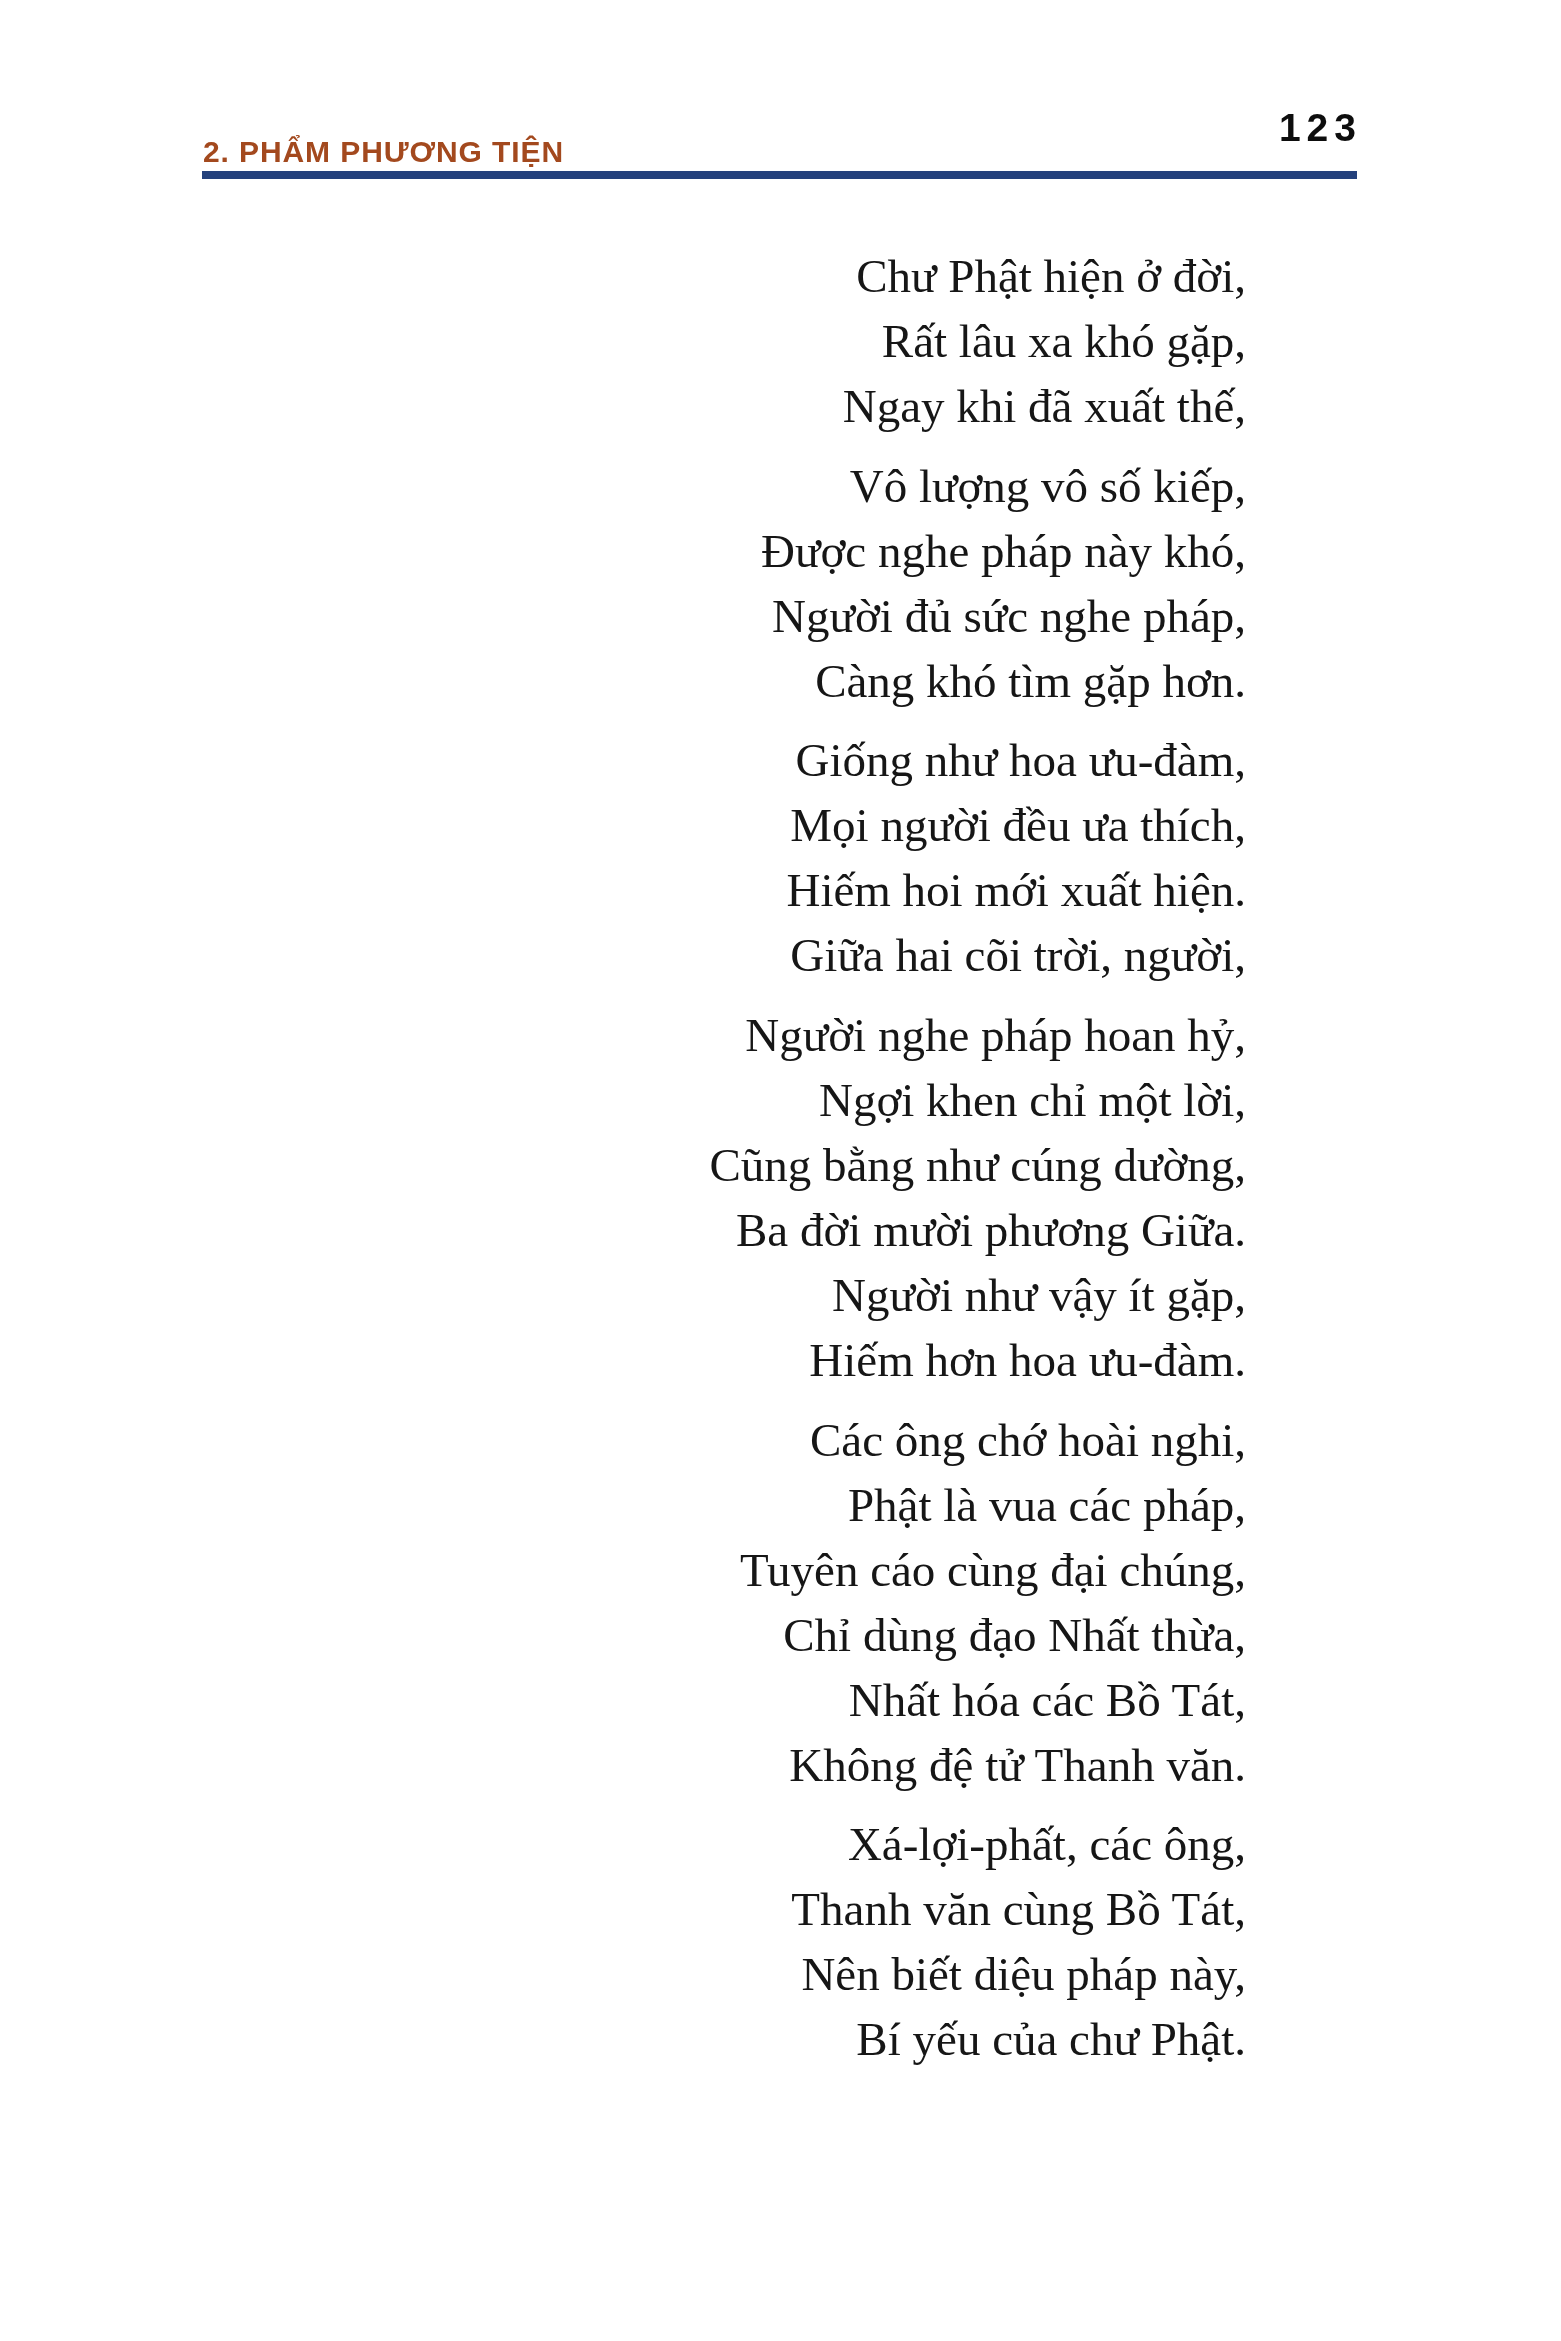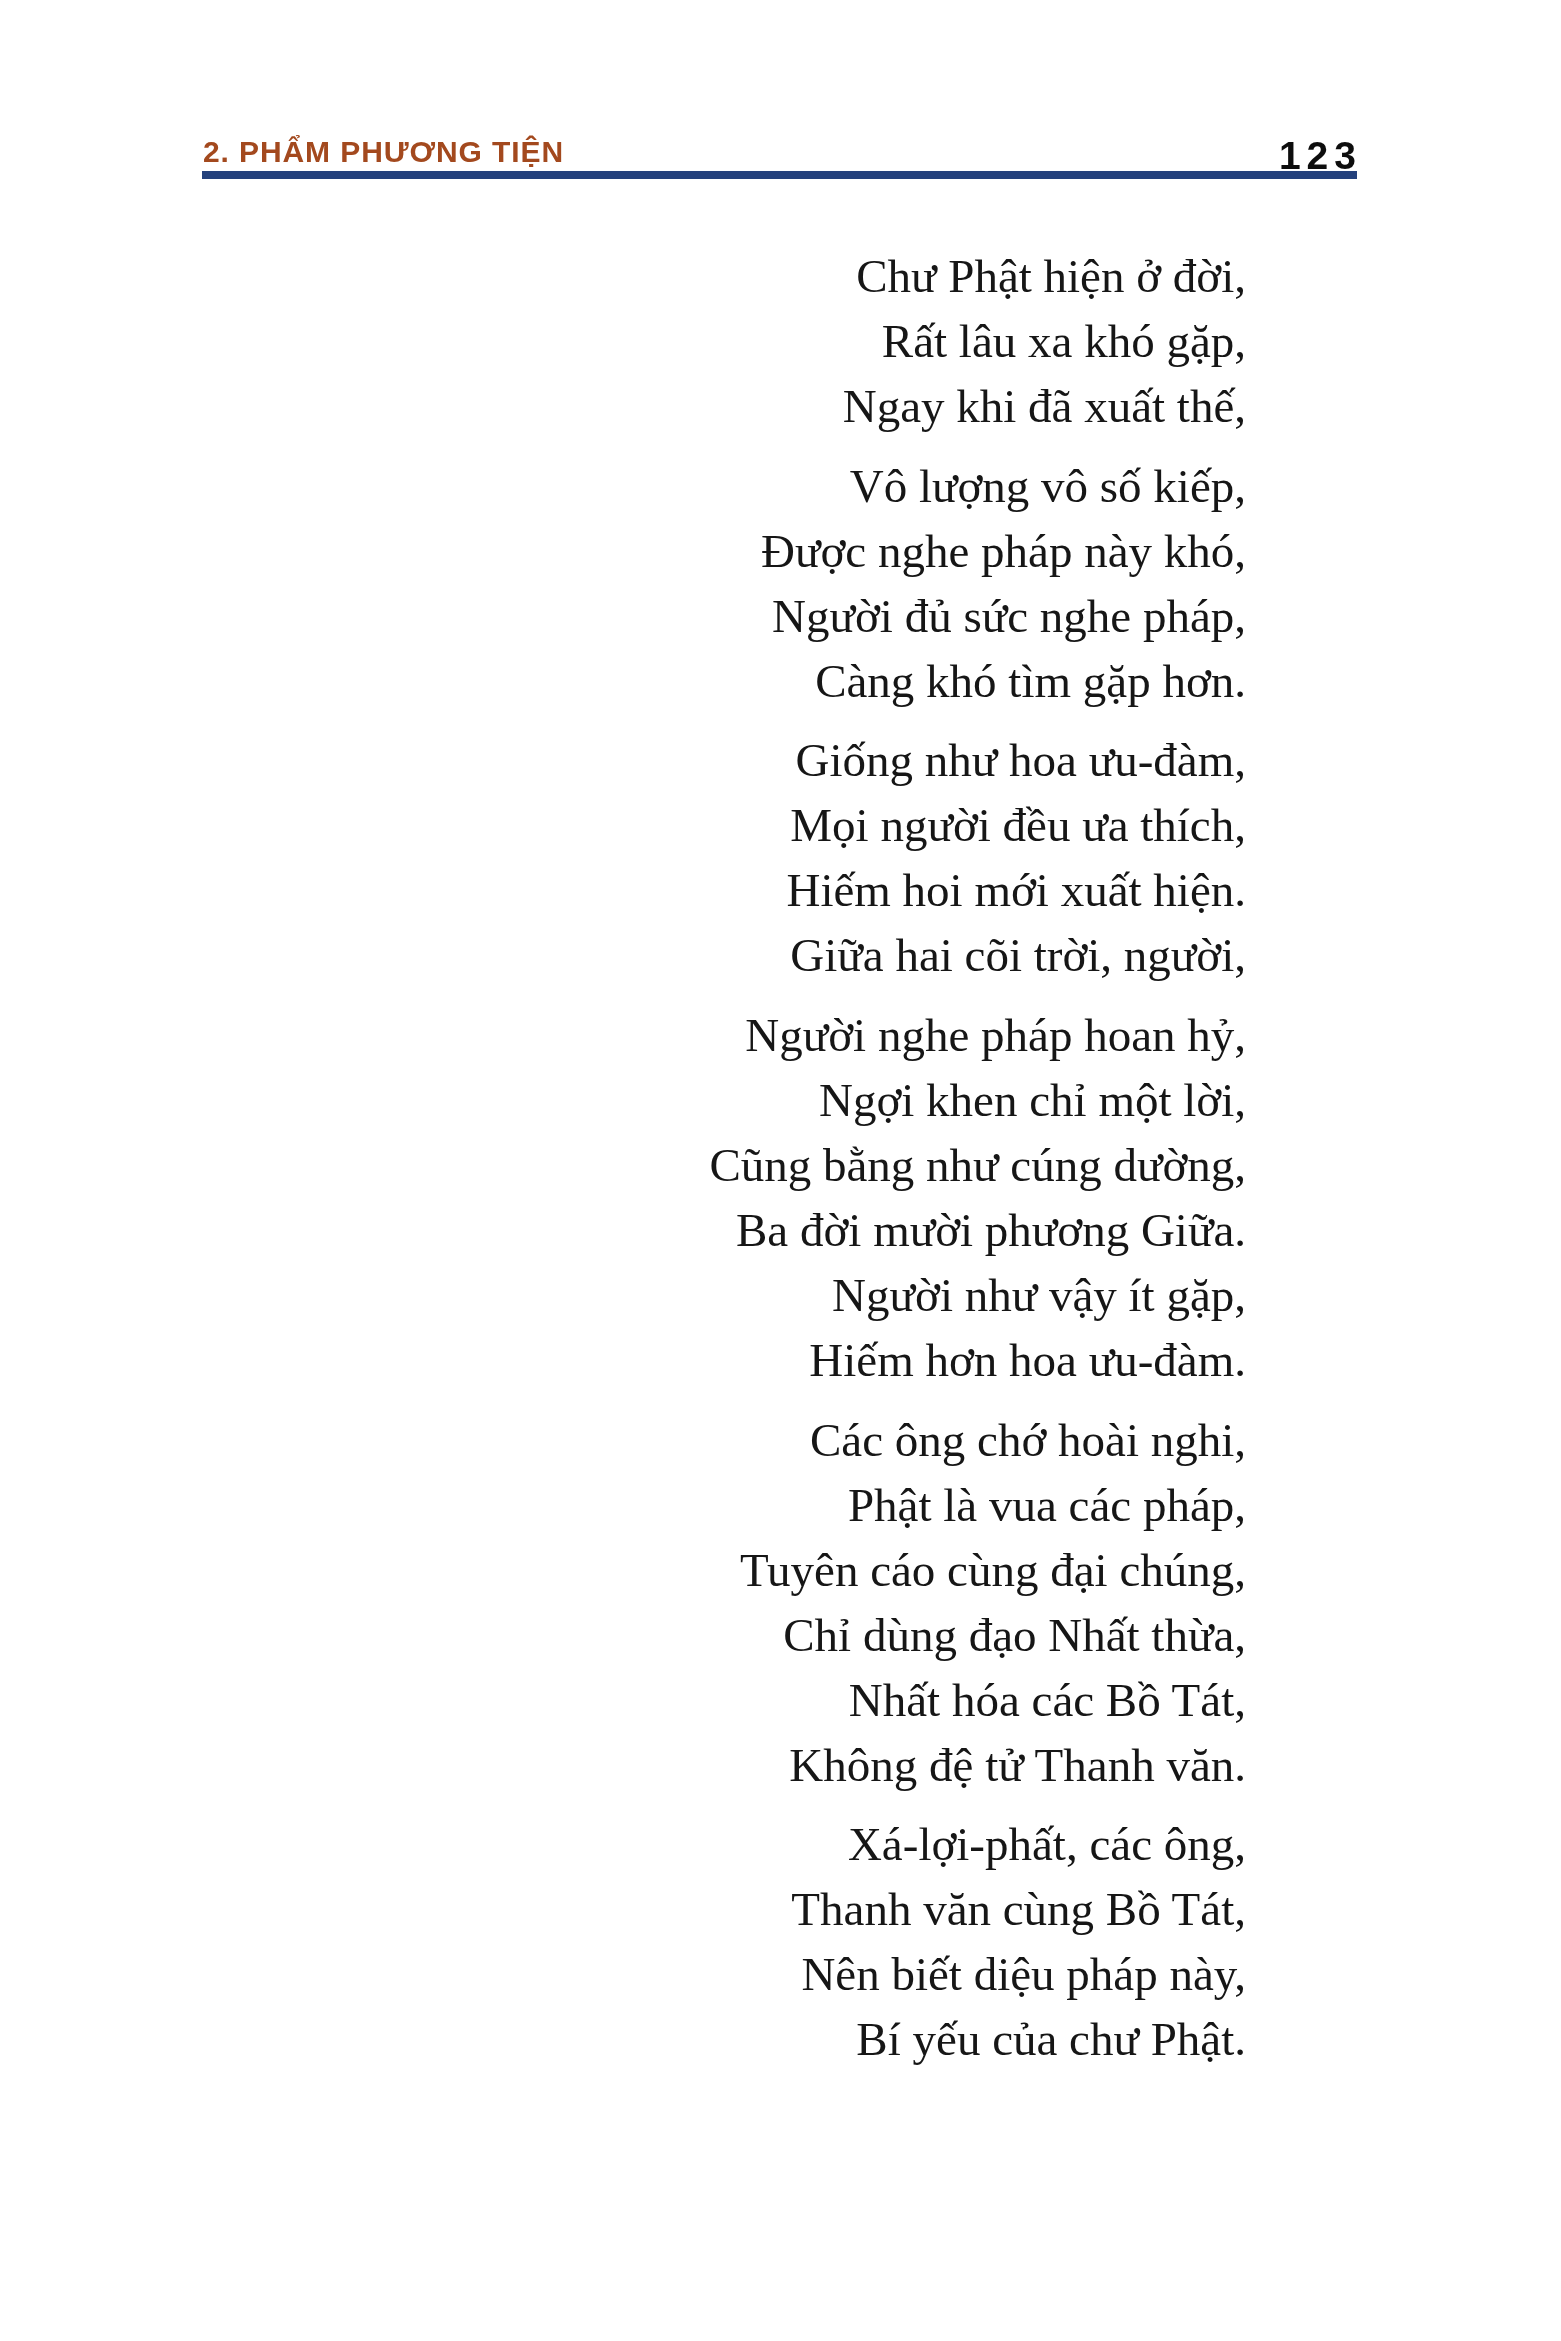--- a/index.html
+++ b/index.html
@@ -31,21 +31,21 @@
     font-weight: bold;
     font-size: 30px;
     line-height: 30px;
     letter-spacing: 0.9px;
     color: var(--color-chapter);
     white-space: nowrap;
   }
   .page-number {
     position: absolute;
     right: 205px;
-    top: 136px;
+    top: 108px;
     font-family: "Liberation Sans", "DejaVu Sans", sans-serif;
     font-weight: bold;
     font-size: 39px;
     line-height: 39px;
     letter-spacing: 6px;
     margin-right: -6px; 
     color: var(--color-page_number);
     white-space: nowrap;
   }
   .header-rule {

